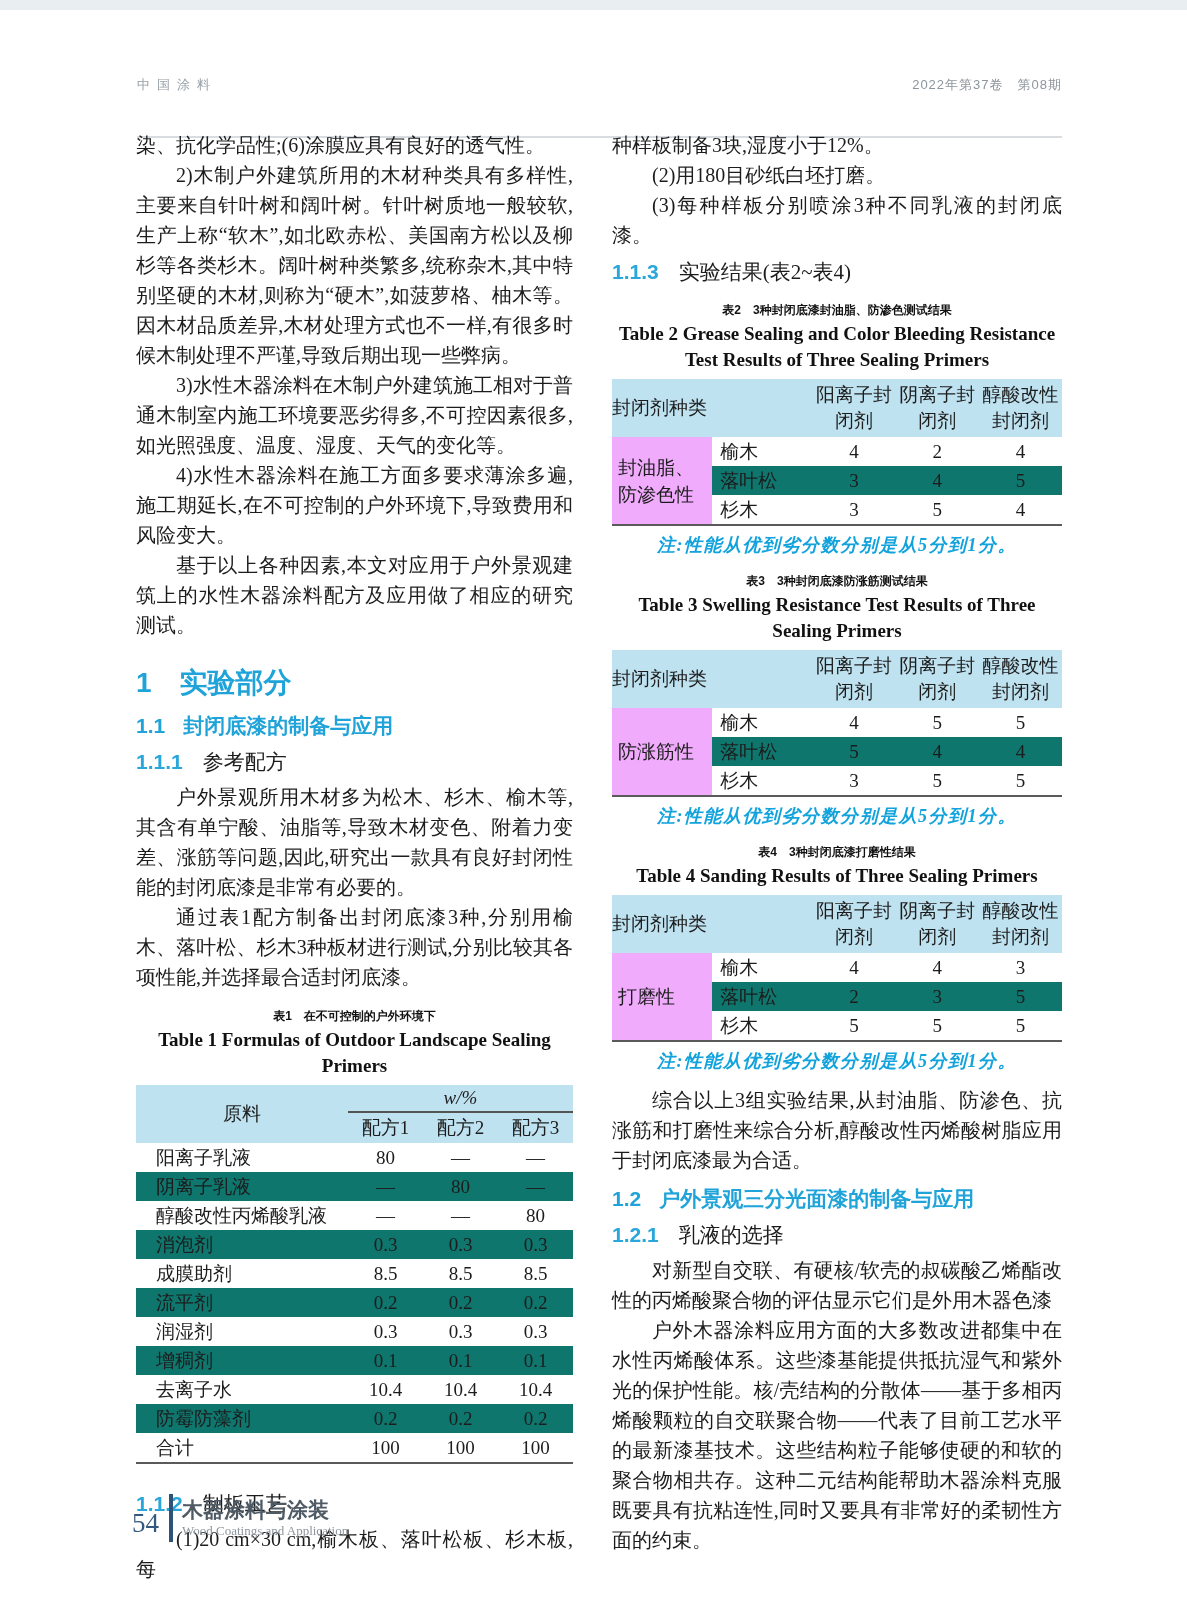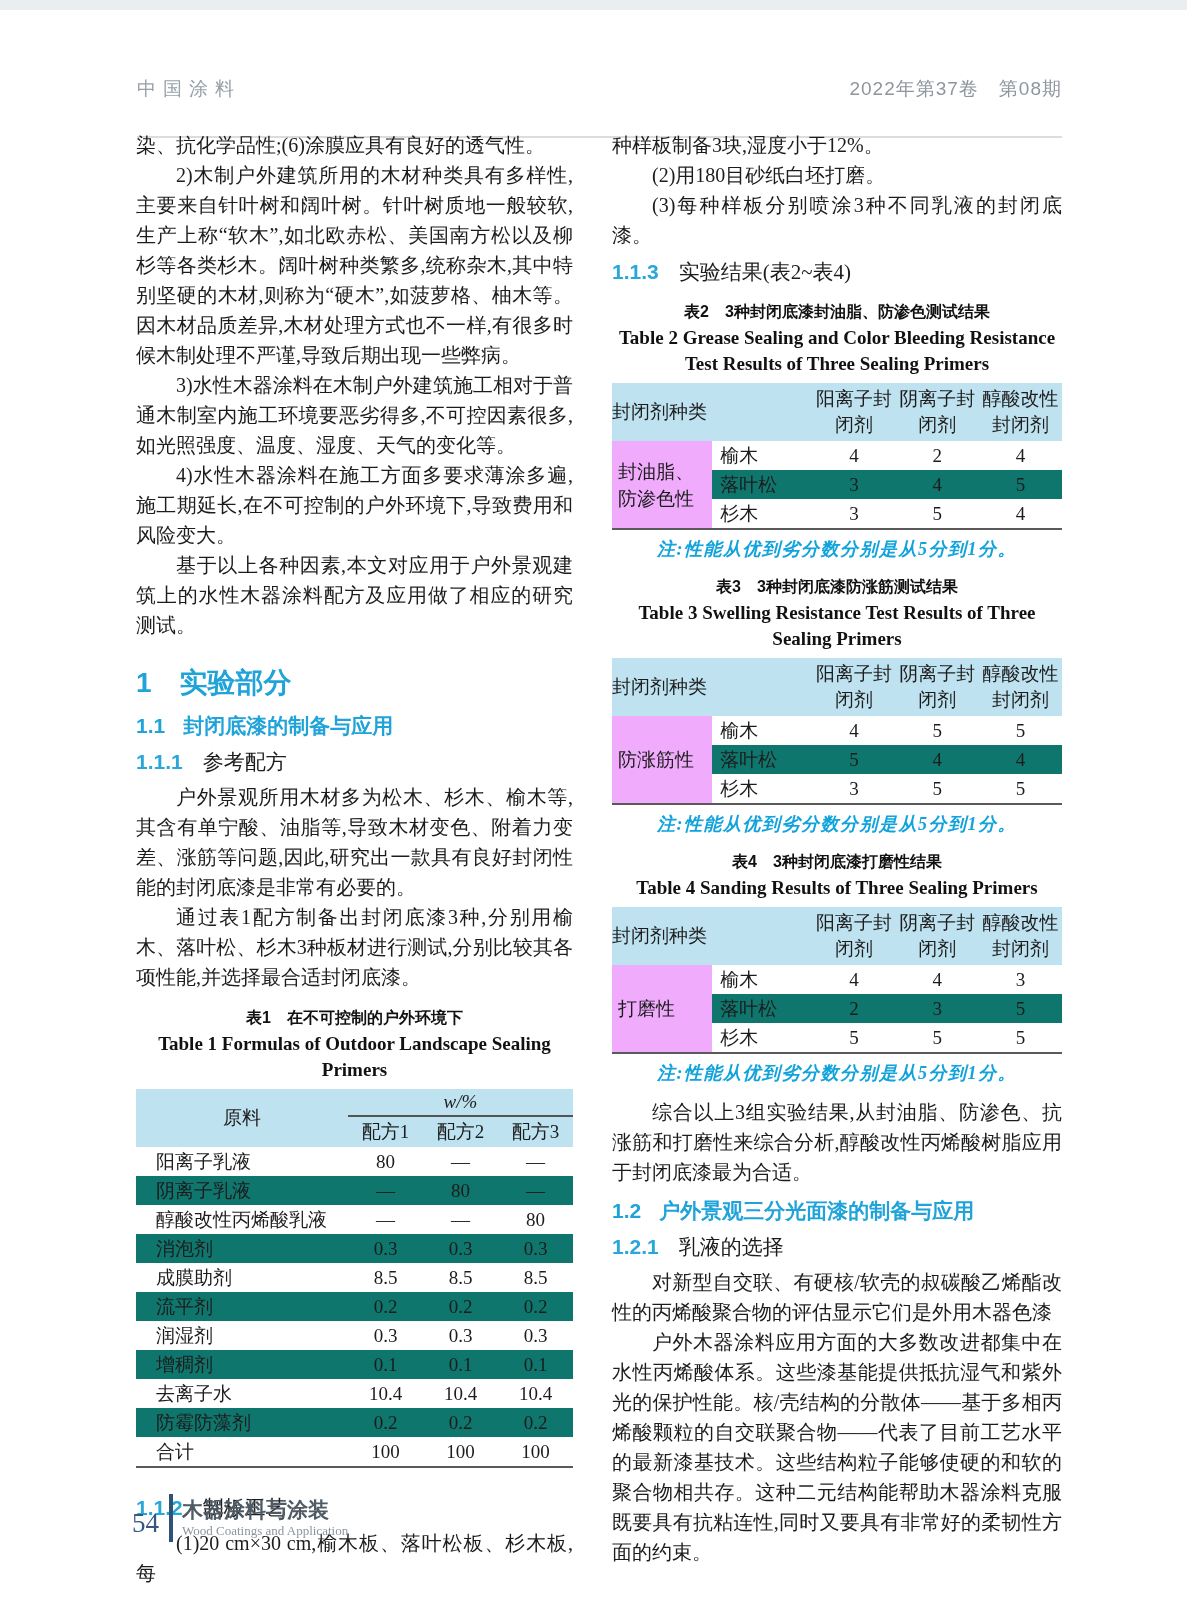--- a/index.html
+++ b/index.html
@@ -5,21 +5,21 @@
   html,body{margin:0;padding:0;}
   body{
     width:1187px;height:1600px;position:relative;background:#ffffff;
     font-family:"Liberation Serif", serif;color:#1c1c1c;overflow:hidden;
   }
   .top-strip{position:absolute;top:0;left:0;width:1187px;height:10px;background:#e9eef1;}
   
   .page-header{
     position:absolute;top:76px;left:137px;width:925px;
     display:flex;justify-content:space-between;align-items:flex-end;
-    font-family:"Liberation Sans", sans-serif;color:#98a0a8;font-size:19px;
+    font-family:"Liberation Sans", sans-serif;color:#98a0a8;font-size:13px;
   }
   .journal-name{letter-spacing:7px;}
   .issue-info{letter-spacing:1px;color:#8d959d;}
   .header-rule{position:absolute;top:136px;left:137px;width:925px;height:2px;background:#d9dde1;}
   
   .col{position:absolute;top:130px;}
   .col-left{left:136px;width:437px;}
   .col-right{left:612px;width:450px;}
   p.body{font-size:20px;line-height:30px;text-align:justify;margin:0;}
   p.indent{text-indent:2em;}
@@ -28,21 +28,21 @@
       font-size:28px;margin:24px 0 10px 0;}
   .h1 .num{margin-right:28px;}
   .h2{font-family:"Liberation Sans",sans-serif;font-weight:bold;color:#1fa3d8;
       font-size:21px;margin:10px 0 8px 0;}
   .h2 .num{margin-right:18px;}
   .h3{font-size:21px;margin:8px 0 6px 0;font-weight:normal;}
   .h3 .num{font-family:"Liberation Sans",sans-serif;font-weight:bold;color:#29a7da;margin-right:20px;}
   .h3 .ttl{color:#1c1c1c;}
   
   .tblock{margin-top:16px;}
-  .tcapzh{font-family:"Liberation Sans",sans-serif;font-weight:bold;font-size:16px;
+  .tcapzh{font-family:"Liberation Sans",sans-serif;font-weight:bold;font-size:12px;
           text-align:center;margin:14px 0 2px 0;color:#111;}
   .tcapen{font-family:"Liberation Serif",serif;font-weight:bold;font-size:19px;
           line-height:26px;text-align:center;margin:0 0 6px 0;color:#111;}
   
   table{border-collapse:collapse;width:100%;font-size:19px;table-layout:fixed;
         border-bottom:2px solid #5a5a5a;}
   thead th{background:#bfe2f0;font-weight:normal;}
   td,th{padding:0;}
   tbody td{height:29px;}
   tr.alt td{background:#0f766e;font-family:Liberation Serif, serif;}

